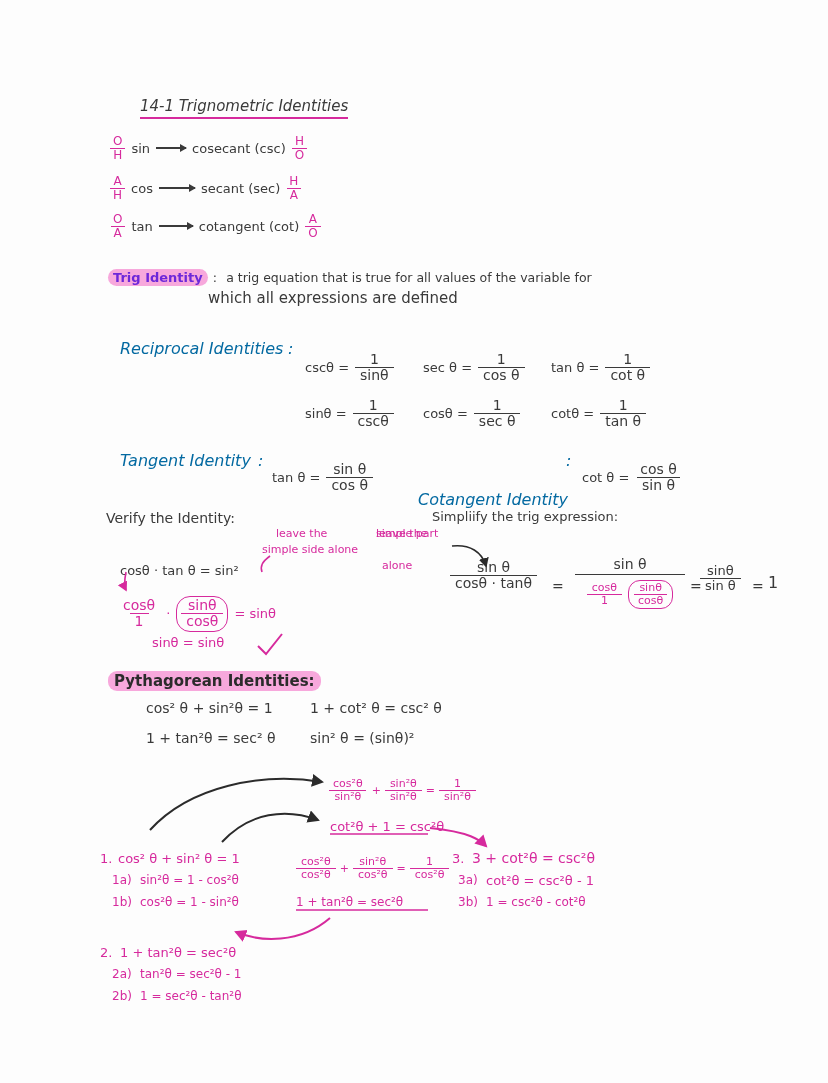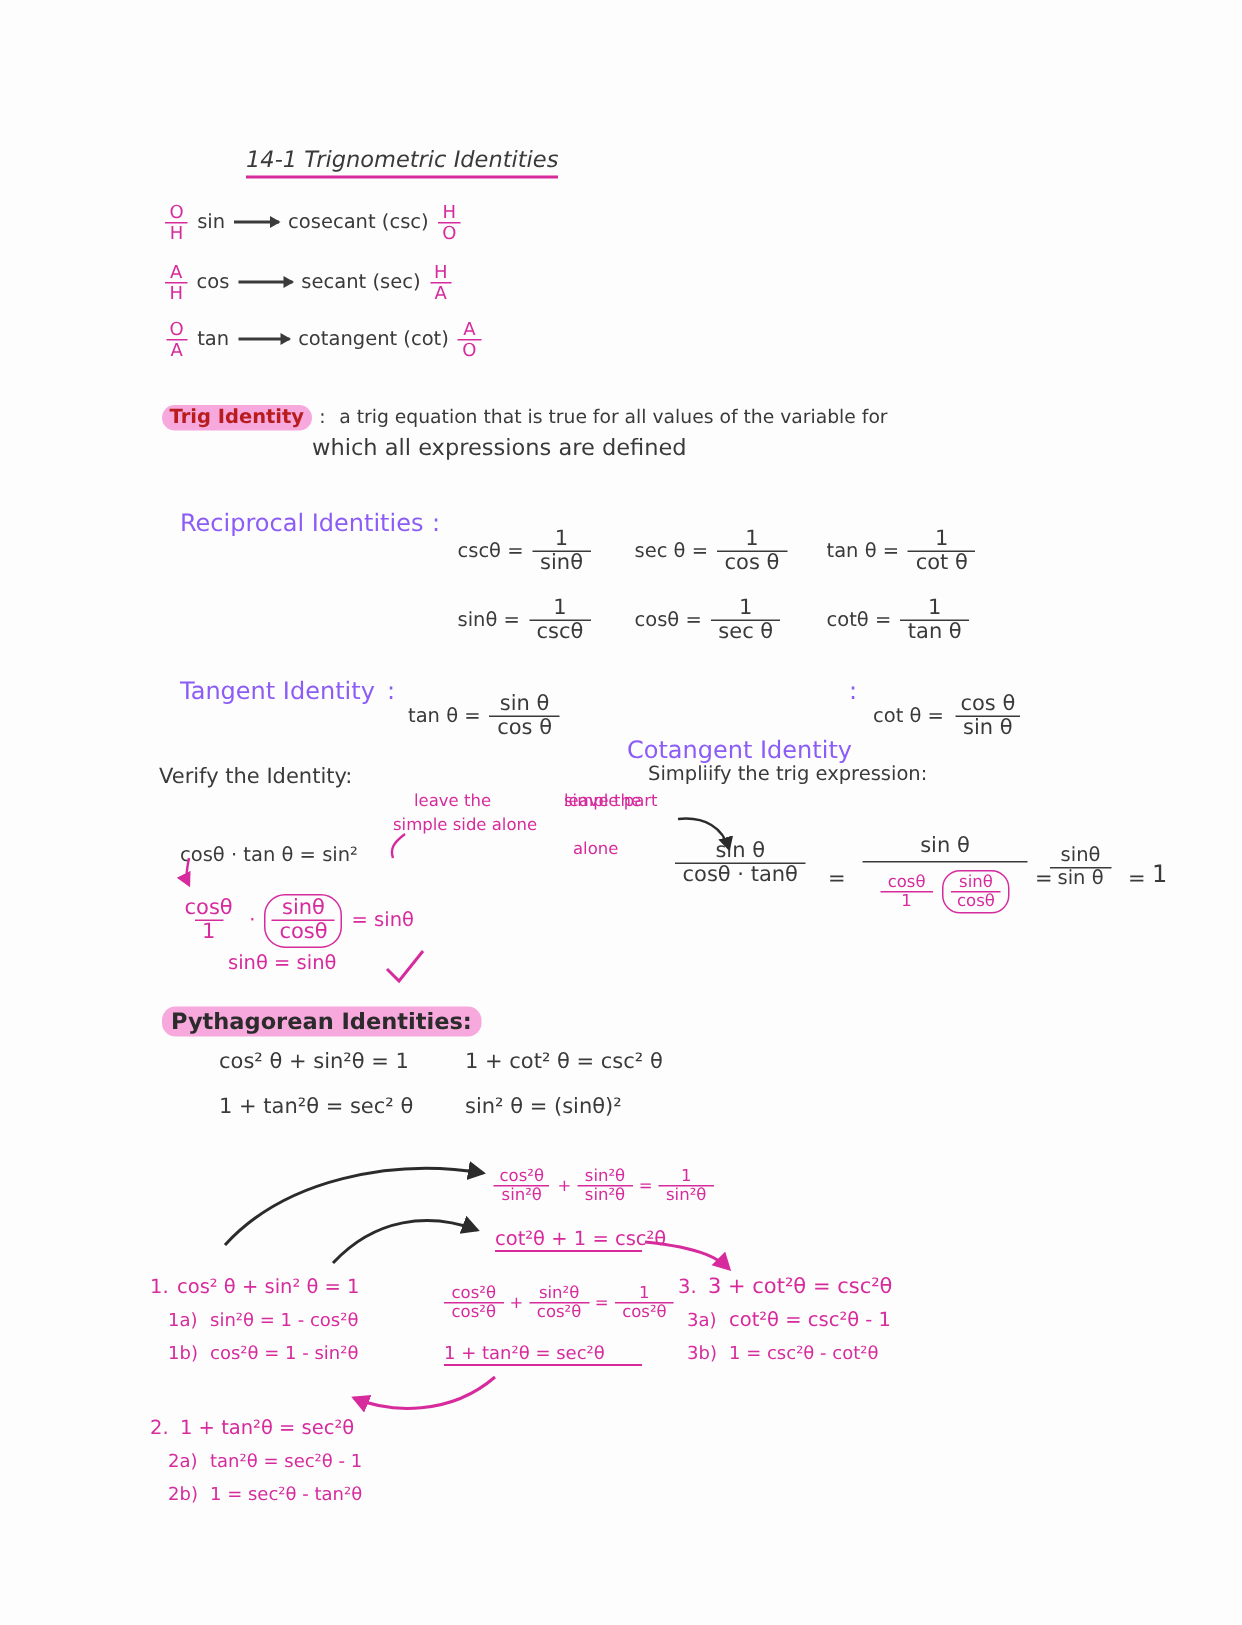--- a/index.html
+++ b/index.html
@@ -75,35 +75,36 @@
     right: -1px; top: -3px;
     border-left: 7px solid #3a3a3a;
     border-top: 4px solid transparent;
     border-bottom: 4px solid transparent;
   }
 
   .highlight {
     background: #f7a8dc;
     padding: 1px 5px;
     border-radius: 9px;
-    color: #b91c1c;
+    color: #6d28d9;
     font-weight: bold;
     font-size: 13px;
   }
   .highlight-pink {
     background: #f7a8dc;
     padding: 1px 6px;
     border-radius: 9px;
     color: #2b2b2b;
     font-weight: bold;
     font-size: 15px;
   }
   .sect {
     font-size: 16px;
-    color: #8b5cf6;
+    color: #0369a1;
+    font-style: italic;
   }
   .body-txt {
     font-size: 12.5px;
     color: #3a3a3a;
   }
   .body-pink {
     font-size: 12.5px;
     color: #d62a9d;
   }
   .small-pink {
@@ -116,21 +117,21 @@
     left: 0; top: 0;
     width: 828px; height: 1083px;
     pointer-events: none;
   }
 </style>
 </head>
 <body>
 
 <div class="page">
 
-  <div class="t title" style="left:140px; top:98px;margin-left:24px;">14-1 Trignometric Identities</div>
+  <div class="t title" style="left:140px; top:98px;">14-1 Trignometric Identities</div>
 
   <div class="row" style="left:110px; top:135px;">
     <span class="frac pink">
       <span class="num">O</span>
       <span class="den">H</span>
     </span>
     <span class="body-txt" style="font-size:13px;">sin</span>
     <span class="arrow-r" style="width:30px;"></span>
     <span class="body-txt" style="font-size:13px;">cosecant (csc)</span>
     <span class="frac pink">

